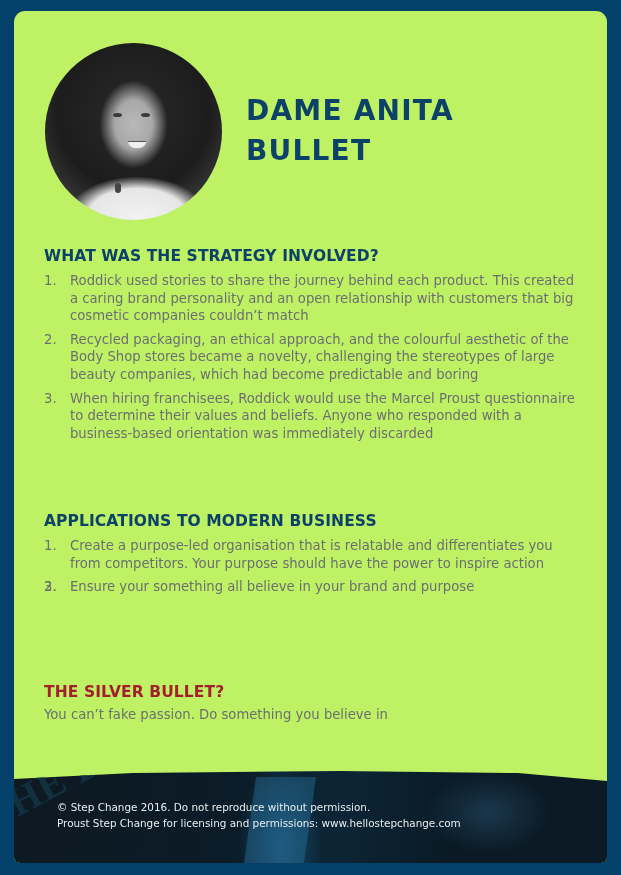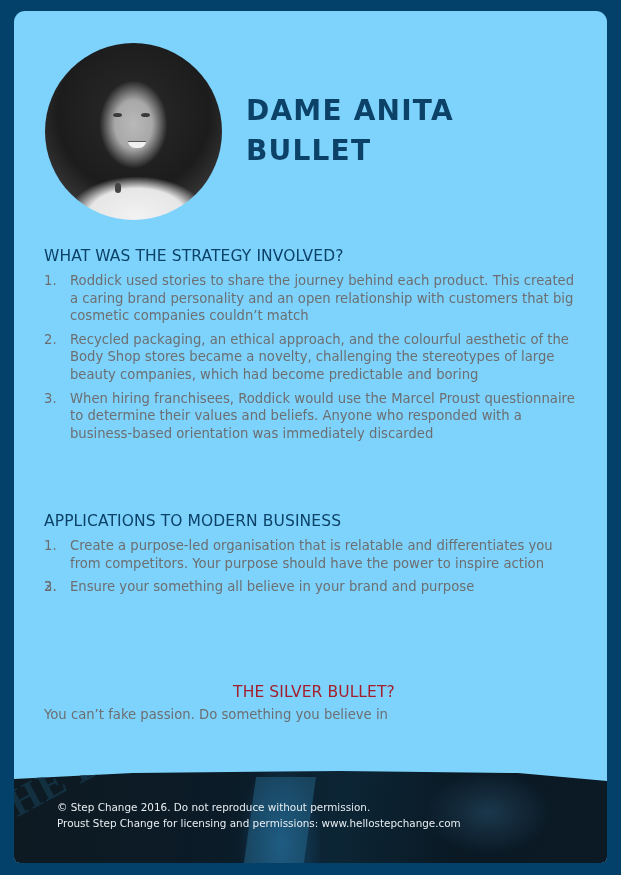--- a/index.html
+++ b/index.html
@@ -5,21 +5,21 @@
   html, body { margin: 0; padding: 0; }
   body {
     width: 621px; height: 875px;
     background: #03406a;
     position: relative; overflow: hidden;
     font-family: "Liberation Sans", "DejaVu Sans", sans-serif;
   }
   .card {
     position: absolute; left: 14px; top: 11px;
     width: 593px; height: 852px;
-    background: #7dd3fc;
+    background: #bef264;
     border-radius: 11px 11px 6px 6px;
     overflow: hidden;
   }
   .portrait {
     position: absolute; left: 31px; top: 32px;
     width: 177px; height: 177px; border-radius: 50%;
     overflow: hidden;
     background:
       radial-gradient(ellipse 34px 44px at 50% 46%, #b9b9b9 0%, #a8a8a8 55%, rgba(80,80,80,0) 100%),
       radial-gradient(ellipse 70px 40px at 52% 98%, #f2f2f2 0%, #e6e6e6 70%, rgba(230,230,230,0) 100%),
@@ -36,25 +36,25 @@
     font-family: "DejaVu Sans", sans-serif;
     font-weight: bold;
     font-size: 28px; line-height: 40px;
     letter-spacing: 1.2px;
     width: 320px;
   }
   .section { position: absolute; left: 30px; width: 540px; }
   .sec-heading {
     margin: 0;
     font-family: "DejaVu Sans", sans-serif;
-    font-weight: normal; font-size: 15.5px; line-height: 20px;
+    font-weight: bold; font-size: 15.5px; line-height: 20px;
     color: #0c4168;
     letter-spacing: 0.1px;
   }
-  .sec-heading.red { color: #a31f2d; text-align: center; }
+  .sec-heading.red { color: #a31f2d; }
   ol.items { list-style: none; margin: 0; padding: 0; }
   ol.items li {
     position: relative;
     padding-left: 26px;
     font-family: "DejaVu Sans", sans-serif;
     font-size: 13.2px; line-height: 17.6px;
     color: #6d6e71;
     margin-top: 6px;
   }
   ol.items li .num { position: absolute; left: 0; top: 0; }

